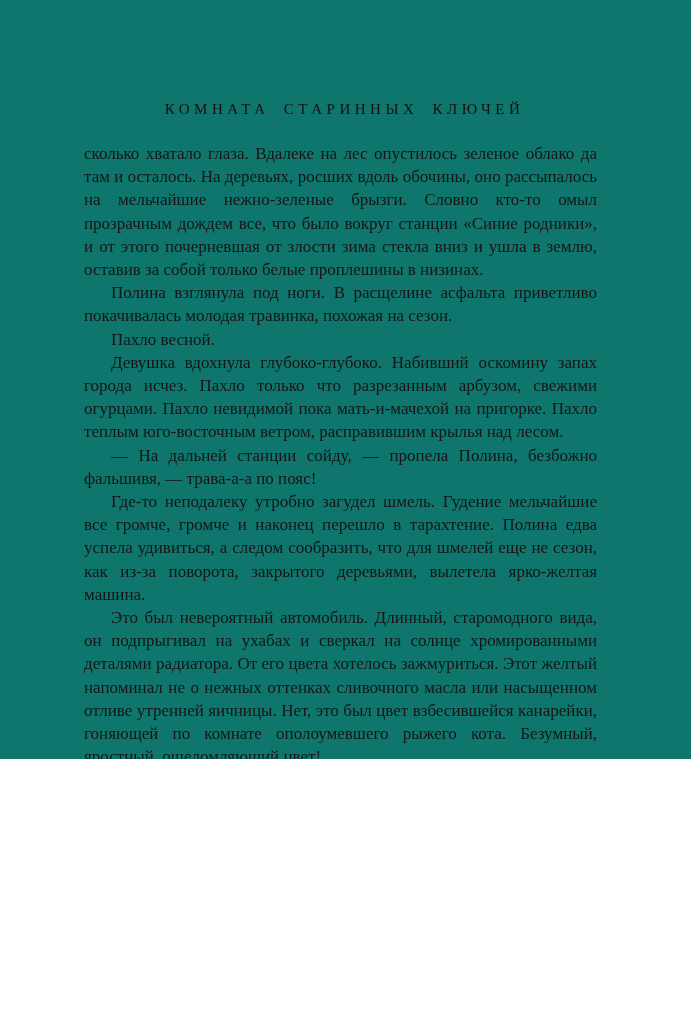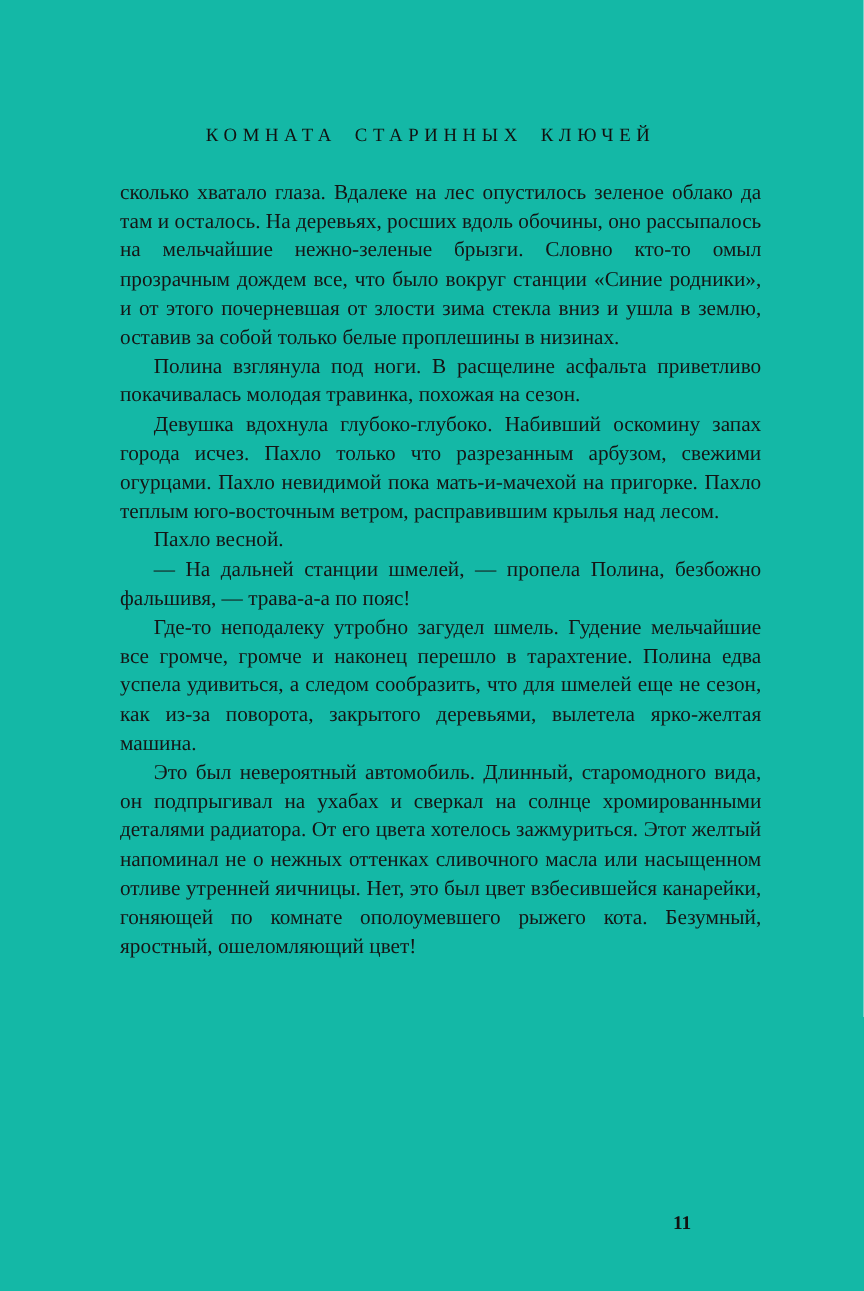--- a/index.html
+++ b/index.html
@@ -3,42 +3,42 @@
   <meta charset="utf-8">
   <style>
     html, body {
       margin: 0;
       padding: 0;
       background: #ffffff;
     }
     .page {
       position: relative;
       width: 691px;
-      height: 1033px;
-      background: #14b8a6;
+      height: 759px;
+      background: #0f766e;
       color: #151515;
       font-family: "Liberation Serif", "DejaVu Serif", serif;
       overflow: hidden;
     }
     .running-head {
       position: absolute;
       top: 101px;
       left: 88px;
       width: 513px;
       text-align: center;
       font-size: 15px;
       letter-spacing: 4.5px;
       word-spacing: 6px;
       color: #111111;
       white-space: nowrap;
     }
     .body-text {
       position: absolute;
       top: 142px;
-      left: 96px;
+      left: 84px;
       width: 513px;
       font-size: 17px;
       line-height: 23.2px;
       text-align: justify;
       hyphens: auto;
       -webkit-hyphens: auto;
     }
     .body-text p {
       margin: 0;
       padding: 0;
@@ -60,22 +60,22 @@
 </head>
 <body>
 
 <div class="page">
 
   <div class="running-head">КОМНАТА СТАРИННЫХ КЛЮЧЕЙ</div>
 
   <div class="body-text">
     <p class="no-indent">сколько хватало глаза. Вдалеке на лес опустилось зеленое облако да там и осталось. На деревьях, росших вдоль обочины, оно рассыпалось на мельчайшие нежно-зеленые брызги. Словно кто-то омыл прозрачным дождем все, что было вокруг станции «Синие родники», и от этого почерневшая от злости зима стекла вниз и ушла в землю, оставив за собой только белые проплешины в низинах.</p>
     <p>Полина взглянула под ноги. В расщелине асфальта приветливо покачивалась молодая травинка, похожая на сезон.</p>
+    <p>Пахло весной.</p>
     <p>Девушка вдохнула глубоко-глубоко. Набивший оскомину запах города исчез. Пахло только что разрезанным арбузом, свежими огурцами. Пахло невидимой пока мать-и-мачехой на пригорке. Пахло теплым юго-восточным ветром, расправившим крылья над лесом.</p>
-    <p>Пахло весной.</p>
-    <p>— На дальней станции шмелей, — пропела Полина, безбожно фальшивя, — трава-а-а по пояс!</p>
+    <p>— На дальней станции сойду, — пропела Полина, безбожно фальшивя, — трава-а-а по пояс!</p>
     <p>Где-то неподалеку утробно загудел шмель. Гудение мельчайшие все громче, громче и наконец перешло в тарахтение. Полина едва успела удивиться, а следом сообразить, что для шмелей еще не сезон, как из-за поворота, закрытого деревьями, вылетела ярко-желтая машина.</p>
     <p>Это был невероятный автомобиль. Длинный, старомодного вида, он подпрыгивал на ухабах и сверкал на солнце хромированными деталями радиатора. От его цвета хотелось зажмуриться. Этот желтый напоминал не о нежных оттенках сливочного масла или насыщенном отливе утренней яичницы. Нет, это был цвет взбесившейся канарейки, гоняющей по комнате ополоумевшего рыжего кота. Безумный, яростный, ошеломляющий цвет!</p>
   </div>
 
   <div class="page-number">11</div>
 
 </div>
 
 </body></html>

